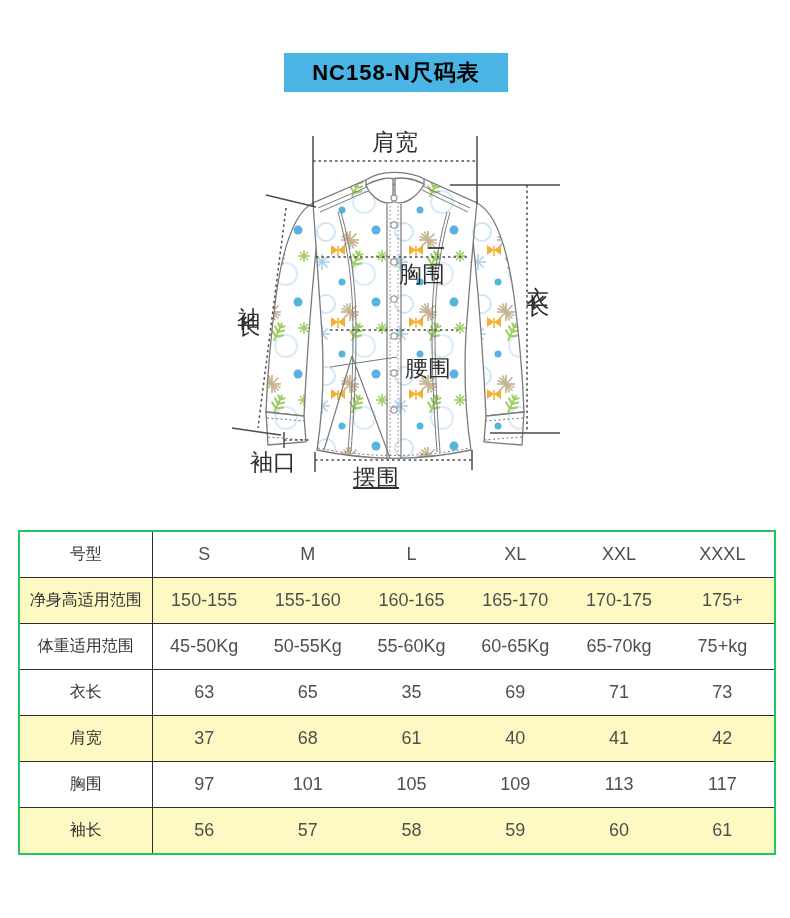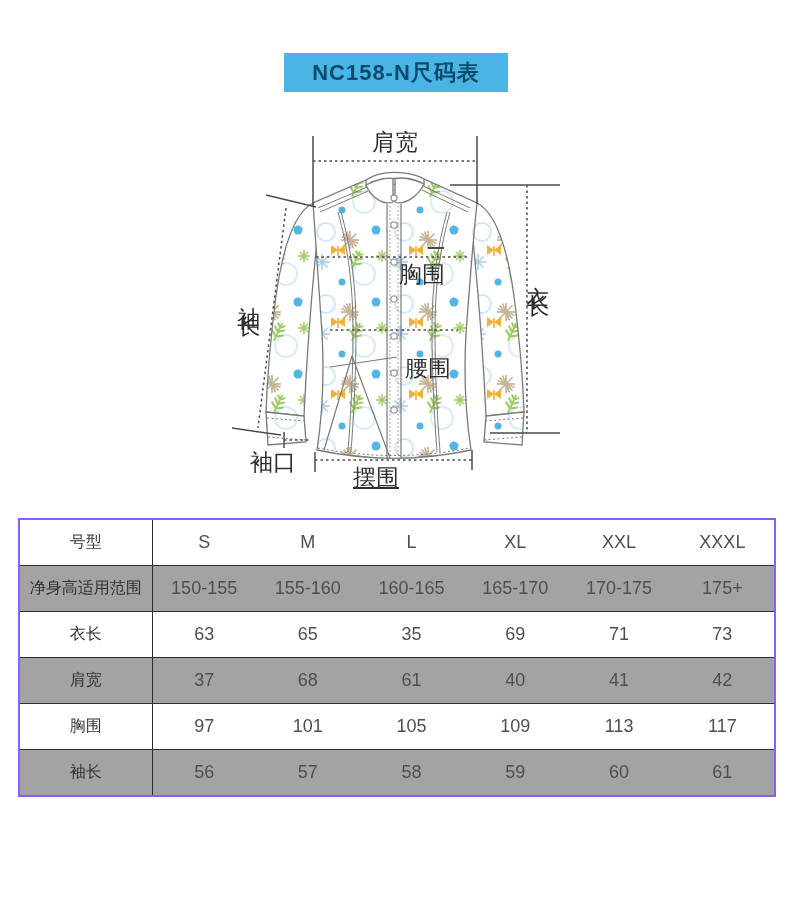--- a/index.html
+++ b/index.html
@@ -3,58 +3,58 @@
 <meta charset="utf-8">
 <style>
   html,body{margin:0;padding:0;background:#ffffff;}
   .page{
     position:relative;width:790px;height:918px;background:#ffffff;overflow:hidden;
     font-family:"Liberation Sans","DejaVu Sans",sans-serif;
   }
   
   .badge{
     position:absolute;left:284px;top:53px;width:224px;height:39px;
-    background:#4ab5e5;color:#0c4a6e;font-size:22px;font-weight:bold;
+    background:#4ab5e5;color:#000000;font-size:22px;font-weight:bold;
     text-align:center;line-height:39px;letter-spacing:1px;
   }
   
   .diagram-svg{position:absolute;left:0;top:0;}
   .dlabel{
     position:absolute;color:#2e2e2e;font-size:23px;line-height:1.05;
     white-space:nowrap;
   }
   .dlabel.vert{
     writing-mode:vertical-lr;text-orientation:upright;letter-spacing:8px;
   }
   .lbl-shoulder{left:354px;top:130px;width:82px;text-align:center;}
   .lbl-sleeve{left:237px;top:288px;}
   .lbl-length{left:526px;top:268px;}
   .lbl-chest{left:399px;top:262px;}
   .lbl-waist{left:405px;top:357px;font-family:Liberation Serif, serif;}
   .lbl-cuff{left:250px;top:450px;}
   .lbl-hem{left:353px;top:465px;text-decoration:underline;}
   
   .size-table{
-    position:absolute;left:18px;top:518px;width:756px;
+    position:absolute;left:18px;top:530px;width:756px;
     border-collapse:collapse;table-layout:fixed;
-    border:2px solid #8b5cf6;
+    border:2px solid #22c55e;
     padding-left:16px;
   }
   .size-table col.c-label{width:133px;}
   .size-table col.c-val{width:103.8px;}
   .size-table td,.size-table th{
     height:45px;padding:0;text-align:center;vertical-align:middle;
     font-weight:normal;border-top:1.5px solid #2e2e2e;
   }
   .size-table tr:first-child th{border-top:none;}
   .size-table .rowlabel{
     font-size:16px;color:#333333;border-right:1.5px solid #2e2e2e;
   }
   .size-table .val,.size-table .size-h{font-size:18px;color:#4f4f4f;}
-  .size-table tr.gray{background:#a3a3a3;}
+  .size-table tr.gray{background:#fef9c3;}
 </style>
 </head>
 <body>
 
 <div class="page">
 
   <div class="badge">NC158-N尺码表</div>
 
   <svg class="diagram-svg" width="790" height="530" viewBox="0 0 790 530">
     <defs>
@@ -200,20 +200,29 @@
       <tr class="gray">
         <td class="rowlabel">净身高适用范围</td>
         <td class="val">150-155</td>
         <td class="val">155-160</td>
         <td class="val">160-165</td>
         <td class="val">165-170</td>
         <td class="val">170-175</td>
         <td class="val">175+</td>
       </tr>
       <tr>
+        <td class="rowlabel">体重适用范围</td>
+        <td class="val">45-50Kg</td>
+        <td class="val">50-55Kg</td>
+        <td class="val">55-60Kg</td>
+        <td class="val">60-65Kg</td>
+        <td class="val">65-70kg</td>
+        <td class="val">75+kg</td>
+      </tr>
+      <tr>
         <td class="rowlabel">衣长</td>
         <td class="val">63</td>
         <td class="val">65</td>
         <td class="val">35</td>
         <td class="val">69</td>
         <td class="val">71</td>
         <td class="val">73</td>
       </tr>
       <tr class="gray">
         <td class="rowlabel">肩宽</td>

